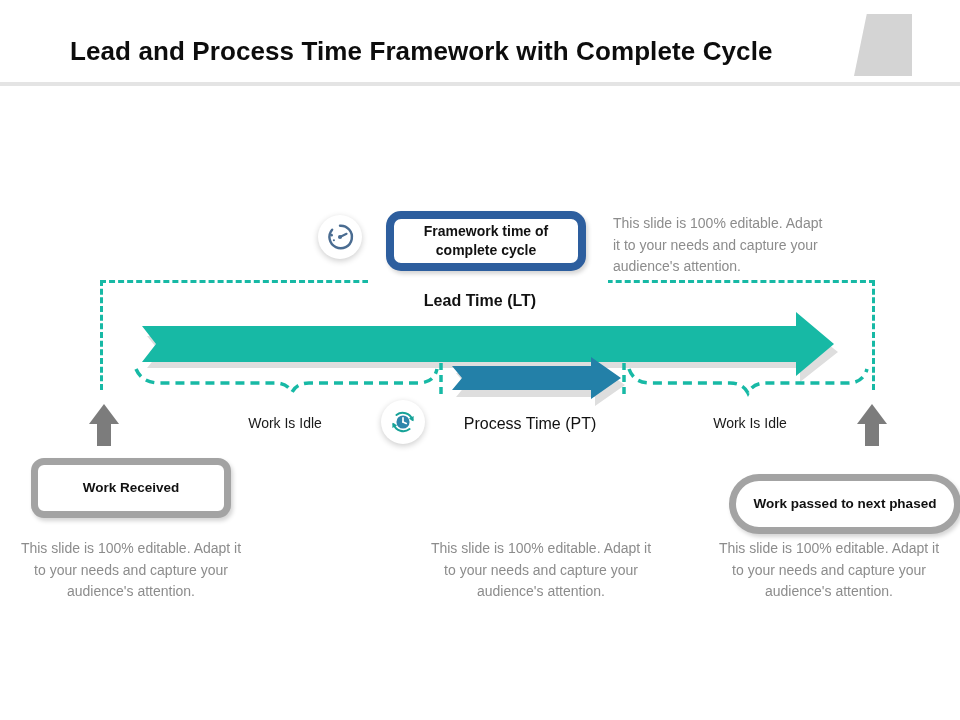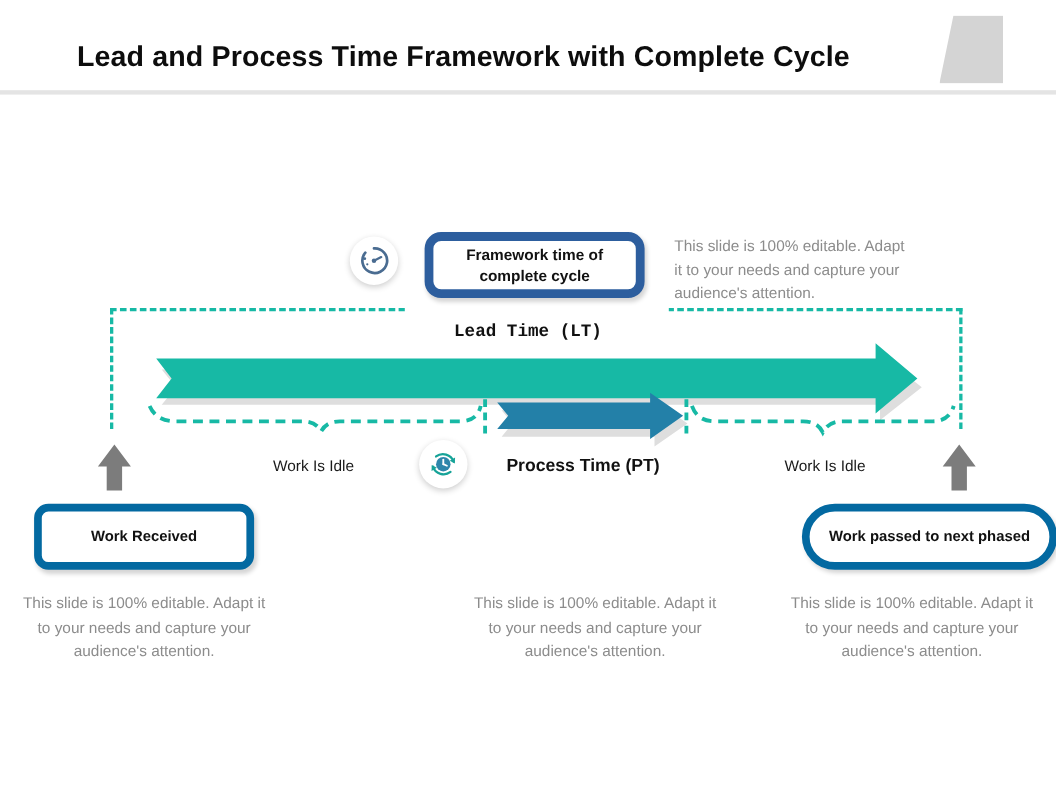--- a/index.html
+++ b/index.html
@@ -34,56 +34,56 @@
     border:3px dashed #17b9a5;border-bottom:none;
     box-sizing:border-box;
   }
   .lt-bracket-gap{
     position:absolute;left:368px;top:277px;width:240px;height:9px;background:#fff;
   }
 
   
   .lead-time-label{
     position:absolute;left:0;top:292px;width:960px;text-align:center;
-    font-size:16px;font-weight:bold;color:#111;font-family:Liberation Mono, monospace;
+    font-size:16px;font-weight:bold;color:#111;
   }
   .process-time-label{
     position:absolute;left:380px;top:415px;width:300px;text-align:center;
-    font-size:16px;font-weight:bold;color:#111;
+    font-size:16px;font-weight:normal;color:#111;
   }
   .idle-left{
     position:absolute;left:185px;top:415px;width:200px;text-align:center;
     font-size:14px;color:#1a1a1a;
   }
   .idle-right{
     position:absolute;left:650px;top:415px;width:200px;text-align:center;
     font-size:14px;color:#1a1a1a;
   }
 
   
   .svg-layer{position:absolute;left:0;top:0;width:960px;height:720px;pointer-events:none;}
 
   
   .card{
     position:absolute;
-    border:7px solid #0369a1;
+    border:7px solid #a3a3a3;
     border-radius:13px;
     background:#ffffff;
     box-sizing:border-box;
     display:flex;align-items:center;justify-content:center;
     text-align:center;
     font-size:13.5px;font-weight:bold;color:#111;
     line-height:1.35;
     box-shadow:2px 3px 4px rgba(0,0,0,.17);
   }
   .card-turnaround{left:386px;top:211px;width:200px;height:60px;
     border-color:#2d5e9e;border-width:8px;border-radius:15px;font-size:14px;}
   .card-a{left:31px;top:458px;width:200px;height:60px;}
   .card-b{left:441px;top:458px;width:202px;height:60px;}
-  .card-c{left:729px;top:458px;width:232px;height:60px;border-radius:30px;}
+  .card-c{left:729px;top:474px;width:232px;height:60px;border-radius:30px;}
 
   
   .caption{
     position:absolute;
     font-size:14px;color:#8c8c8c;line-height:1.55;
   }
   .cap-top{left:613px;top:213px;width:215px;text-align:left;}
   .cap-a{left:20px;top:538px;width:222px;text-align:center;}
   .cap-b{left:430px;top:538px;width:222px;text-align:center;}
   .cap-c{left:718px;top:538px;width:222px;text-align:center;}

